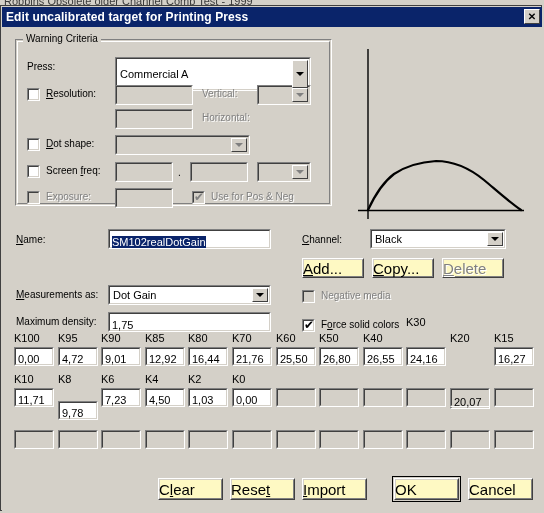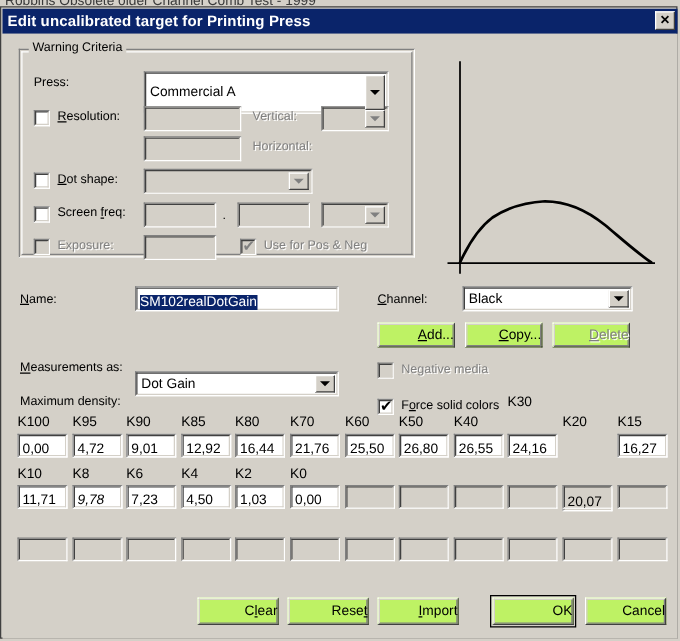--- a/index.html
+++ b/index.html
@@ -236,31 +236,31 @@
     font-size: 12px;
     line-height: 13px;
     color: #000;
     font-family: "DejaVu Sans", sans-serif;
   }
   .cb.dis .tick { color: #808080; }
 
   
   .btn {
     position: absolute;
-    background: #bef264;
+    background: #fef9c3;
     border-top: 1px solid #ffffff;
     border-left: 1px solid #ffffff;
     border-right: 1px solid #404040;
     border-bottom: 1px solid #404040;
     box-sizing: border-box;
-    font-size: 11px;
+    font-size: 15px;
     color: #000;
     display: flex;
     align-items: center;
-    justify-content: flex-end;
+    justify-content: flex-start;
     cursor: default;
   }
   .btn::after {
     content: "";
     position: absolute;
     left: 0; top: 0; right: 0; bottom: 0;
     border: 1px solid #d4d0c8;
     border-right-color: #808080;
     border-bottom-color: #808080;
     pointer-events: none;
@@ -415,28 +415,31 @@
       <div class="btn" style="left:370px; top:231px; width:62px; height:20px;">
         <span><span class="ul">C</span><span>opy...</span></span>
       </div>
       <div class="btn dis" style="left:440px; top:231px; width:62px; height:20px;">
         <span><span class="ul">D</span><span>elete</span></span>
       </div>
 
       <div class="lbl" style="left:14px; top:262px;">
         <span class="ul">M</span><span>easurements as:</span>
       </div>
-      <div class="combo" style="left:106px; top:270px; width:163px; height:20px;">
+      <div class="combo" style="left:106px; top:258px; width:163px; height:20px;">
         <div class="combo-text">Dot Gain</div>
         <div class="combo-btn">
           <div class="arrow-dn"></div>
         </div>
       </div>
 
       <div class="lbl" style="left:14px; top:289px;">Maximum density:</div>
+      <div class="tf" style="left:106px; top:285px; width:163px; height:20px;">
+        <span>1,75</span>
+      </div>
 
       <div class="cb dis" style="left:300px; top:263px;"></div>
       <div class="lbl dis" style="left:319px; top:263px;">Negative media</div>
 
       <div class="cb" style="left:300px; top:292px;">
         <span class="tick">✔</span>
       </div>
       <div class="lbl" style="left:319px; top:292px;">
         <span>F</span><span class="ul">o</span><span>rce solid colors</span>
       </div>
@@ -488,21 +491,21 @@
           </div>
           <div class="kcell-label" style="left: 492px; top: 305px;">K15</div>
           <div class="tf" style="left: 492px; top: 320px; width: 40px; height: 19px;">
             <span>16,27</span>
           </div>
           <div class="kcell-label" style="left: 12px; top: 346px;">K10</div>
           <div class="tf" style="left: 12px; top: 361px; width: 40px; height: 19px;">
             <span>11,71</span>
           </div>
           <div class="kcell-label" style="left: 56px; top: 346px;">K8</div>
-          <div class="tf" style="left: 56px; top: 361px; width: 40px; height: 19px; font-style: italic;">
+          <div class="tf" style="left: 56px; top: 374px; width: 40px; height: 19px;">
             <span>9,78</span>
           </div>
           <div class="kcell-label" style="left: 99px; top: 346px;">K6</div>
           <div class="tf" style="left: 99px; top: 361px; width: 40px; height: 19px;">
             <span>7,23</span>
           </div>
           <div class="kcell-label" style="left: 143px; top: 346px;">K4</div>
           <div class="tf" style="left: 143px; top: 361px; width: 40px; height: 19px;">
             <span>4,50</span>
           </div>

